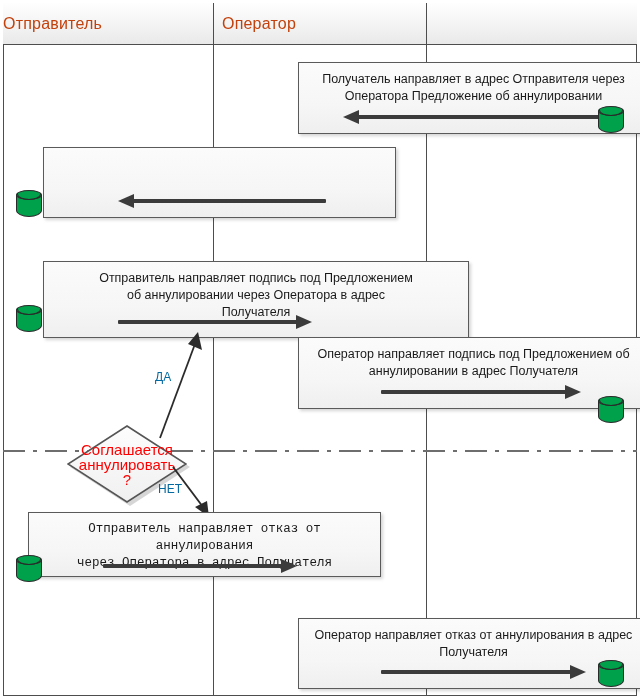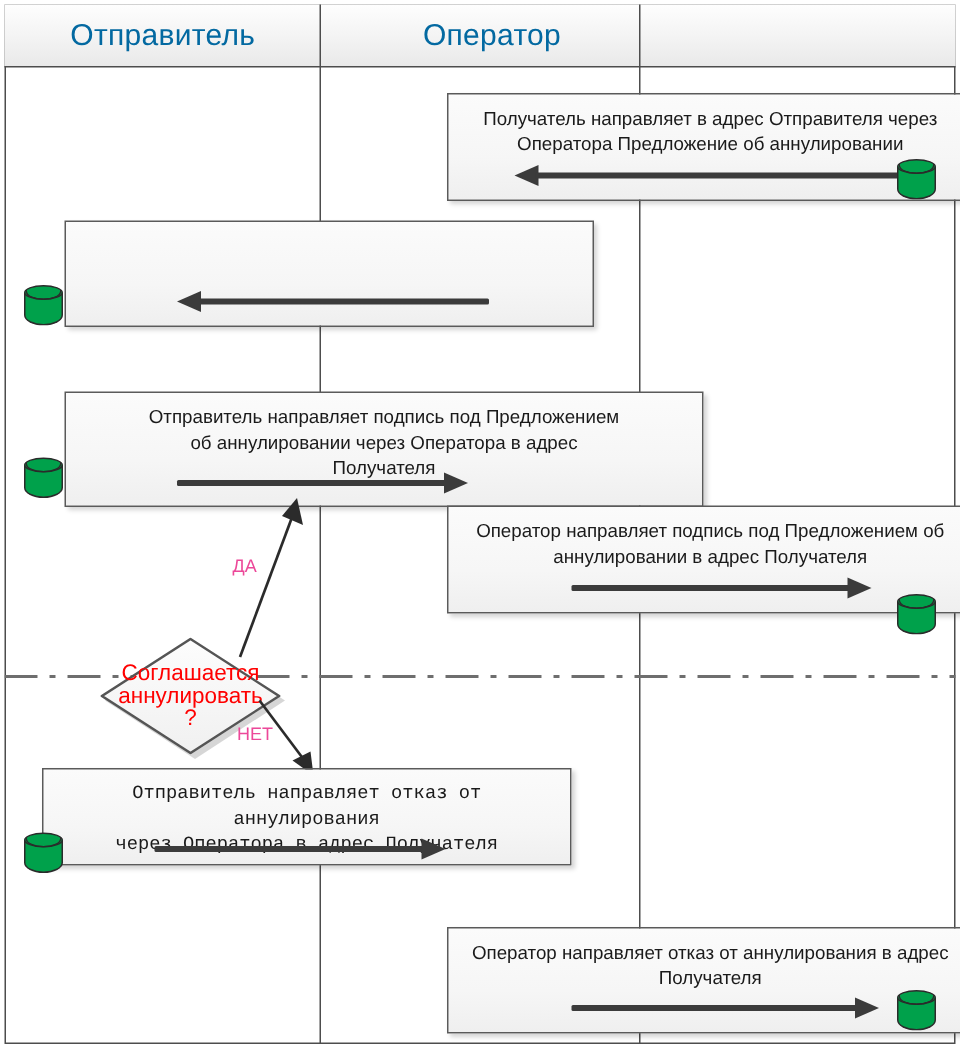--- a/index.html
+++ b/index.html
@@ -31,23 +31,22 @@
     width:634px; height:42px;
     box-sizing:border-box;
     border-bottom:1px solid #4d4d4d;
     background:linear-gradient(to bottom,#fefefe 0%,#f3f3f3 55%,#e9e9e9 100%);
   }
   .lane-head{
     position:absolute;
     top:3px;
     height:42px;
     line-height:42px;
-    text-align:center;
-    font-size:20px;
-    color:#0369a1;
+    font-size:16px;
+    color:#c2410c;
     box-sizing:border-box;
     letter-spacing:.2px;
   }
   .lane-div{
     position:absolute;
     top:3px;
     width:1px;
     height:693px;
     background:#4d4d4d;
   }
@@ -168,21 +167,21 @@
     font-size:15px;
     line-height:15px;
     color:#ff0000;
     white-space:pre-line;
   }
 
   
   .branch-label{
     position:absolute;
     font-size:12px;
-    color:#ec4899;
+    color:#0369a1;
     white-space:nowrap;
   }
   .conn{ position:absolute; overflow:visible; }
 </style>
 </head>
 <body>
 
 <div id="stage">
 
   <div class="frame"></div>

